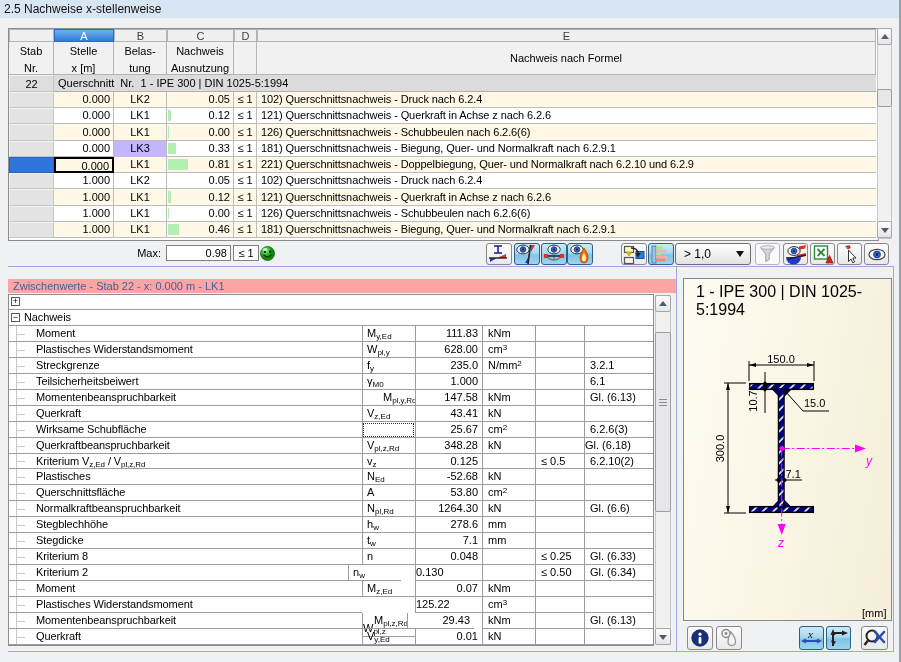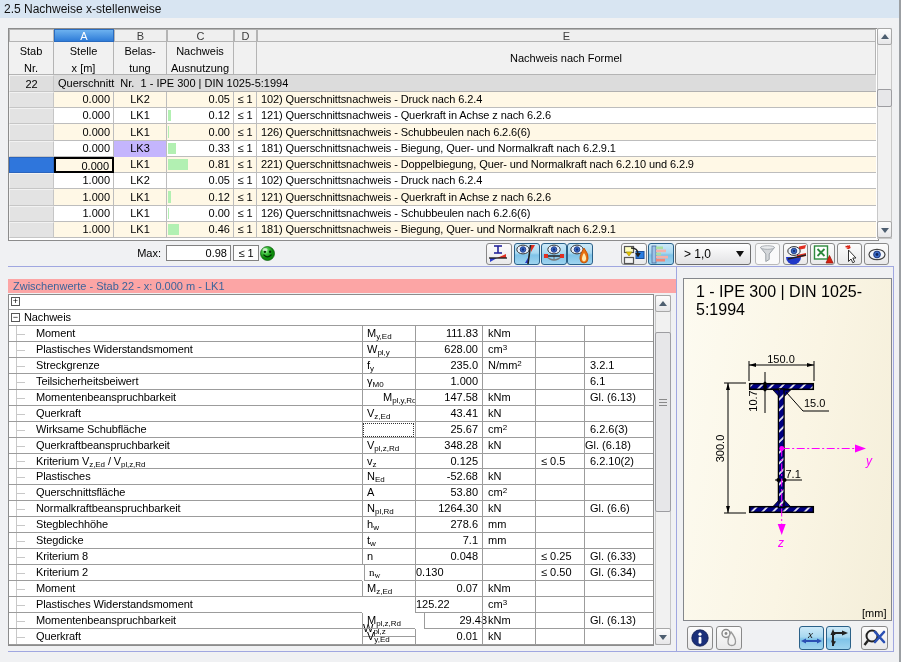--- a/index.html
+++ b/index.html
@@ -346,21 +346,21 @@
 <div class="abs" style="left:16px;top:557px;width:9px;height:1px;background:#c8c8c8"></div>
 <div class="ltree" style="left:9px;top:549px;width:353px;height:16px;border-bottom:1px solid #9c9c9c;padding-left:27px;line-height:15px;letter-spacing:-0.1px">Kriterium 8</div>
 <div class="ltree" style="left:362px;top:549px;width:53px;height:16px;border-bottom:1px solid #9c9c9c;border-left:1px solid #9c9c9c;padding-left:4px;line-height:15px;">n</div>
 <div class="ltree" style="left:415px;top:549px;width:67px;height:16px;border-bottom:1px solid #9c9c9c;border-left:1px solid #9c9c9c;text-align:right;padding-right:4px;line-height:15px;box-sizing:border-box">0.048</div>
 <div class="ltree" style="left:482px;top:549px;width:53px;height:16px;border-bottom:1px solid #9c9c9c;border-left:1px solid #9c9c9c;padding-left:5px;line-height:15px"></div>
 <div class="ltree" style="left:535px;top:549px;width:49px;height:16px;border-bottom:1px solid #9c9c9c;border-left:1px solid #9c9c9c;padding-left:5px;line-height:15px">≤ 0.25</div>
 <div class="ltree" style="left:584px;top:549px;width:69px;height:16px;border-bottom:1px solid #9c9c9c;border-left:1px solid #9c9c9c;padding-left:5px;line-height:15px">Gl. (6.33)</div>
 <div class="abs" style="left:16px;top:565px;width:1px;height:16px;background:#c8c8c8"></div>
 <div class="abs" style="left:16px;top:573px;width:9px;height:1px;background:#c8c8c8"></div>
 <div class="ltree" style="left:9px;top:565px;width:353px;height:16px;border-bottom:1px solid #9c9c9c;padding-left:27px;line-height:15px;letter-spacing:-0.1px">Kriterium 2</div>
-<div class="ltree" style="left:364px;top:565px;width:53px;height:16px;border-bottom:1px solid #9c9c9c;border-left:1px solid #9c9c9c;padding-left:4px;line-height:15px;font-family:Liberation Serif, serif;">n<sub>w</sub></div>
+<div class="ltree" style="left:348px;top:565px;width:53px;height:16px;border-bottom:1px solid #9c9c9c;border-left:1px solid #9c9c9c;padding-left:4px;line-height:15px;">n<sub>w</sub></div>
 <div class="ltree" style="left:415px;top:565px;width:67px;height:16px;border-bottom:1px solid #9c9c9c;border-left:1px solid #9c9c9c;padding-right:4px;line-height:15px;box-sizing:border-box">0.130</div>
 <div class="ltree" style="left:482px;top:565px;width:53px;height:16px;border-bottom:1px solid #9c9c9c;border-left:1px solid #9c9c9c;padding-left:5px;line-height:15px"></div>
 <div class="ltree" style="left:535px;top:565px;width:49px;height:16px;border-bottom:1px solid #9c9c9c;border-left:1px solid #9c9c9c;padding-left:5px;line-height:15px">≤ 0.50</div>
 <div class="ltree" style="left:584px;top:565px;width:69px;height:16px;border-bottom:1px solid #9c9c9c;border-left:1px solid #9c9c9c;padding-left:5px;line-height:15px">Gl. (6.34)</div>
 <div class="abs" style="left:16px;top:581px;width:1px;height:16px;background:#c8c8c8"></div>
 <div class="abs" style="left:16px;top:589px;width:9px;height:1px;background:#c8c8c8"></div>
 <div class="ltree" style="left:9px;top:581px;width:353px;height:16px;border-bottom:1px solid #9c9c9c;padding-left:27px;line-height:15px;letter-spacing:-0.1px">Moment</div>
 <div class="ltree" style="left:362px;top:581px;width:53px;height:16px;border-bottom:1px solid #9c9c9c;border-left:1px solid #9c9c9c;padding-left:4px;line-height:15px;">M<sub>z,Ed</sub></div>
 <div class="ltree" style="left:415px;top:581px;width:67px;height:16px;border-bottom:1px solid #9c9c9c;border-left:1px solid #9c9c9c;text-align:right;padding-right:4px;line-height:15px;box-sizing:border-box">0.07</div>
 <div class="ltree" style="left:482px;top:581px;width:53px;height:16px;border-bottom:1px solid #9c9c9c;border-left:1px solid #9c9c9c;padding-left:5px;line-height:15px">kNm</div>
@@ -370,22 +370,22 @@
 <div class="abs" style="left:16px;top:605px;width:9px;height:1px;background:#c8c8c8"></div>
 <div class="ltree" style="left:9px;top:597px;width:353px;height:16px;border-bottom:1px solid #9c9c9c;padding-left:27px;line-height:15px;letter-spacing:-0.1px">Plastisches Widerstandsmoment</div>
 <div class="ltree" style="left:362px;top:597px;width:53px;height:16px;border-bottom:1px solid #9c9c9c;border-left:1px solid #9c9c9c;padding-left:0;line-height:15px;margin-top:24px;">W<sub>pl,z</sub></div>
 <div class="ltree" style="left:415px;top:597px;width:67px;height:16px;border-bottom:1px solid #9c9c9c;border-left:1px solid #9c9c9c;text-align:left;padding-right:4px;line-height:15px;box-sizing:border-box">125.22</div>
 <div class="ltree" style="left:482px;top:597px;width:53px;height:16px;border-bottom:1px solid #9c9c9c;border-left:1px solid #9c9c9c;padding-left:5px;line-height:15px">cm<sup>3</sup></div>
 <div class="ltree" style="left:535px;top:597px;width:49px;height:16px;border-bottom:1px solid #9c9c9c;border-left:1px solid #9c9c9c;padding-left:5px;line-height:15px"></div>
 <div class="ltree" style="left:584px;top:597px;width:69px;height:16px;border-bottom:1px solid #9c9c9c;border-left:1px solid #9c9c9c;padding-left:5px;line-height:15px"></div>
 <div class="abs" style="left:16px;top:613px;width:1px;height:16px;background:#c8c8c8"></div>
 <div class="abs" style="left:16px;top:621px;width:9px;height:1px;background:#c8c8c8"></div>
 <div class="ltree" style="left:9px;top:613px;width:353px;height:16px;border-bottom:1px solid #9c9c9c;padding-left:27px;line-height:15px;letter-spacing:-0.1px">Momentenbeanspruchbarkeit</div>
-<div class="ltree" style="left:362px;top:613px;width:53px;height:16px;border-bottom:1px solid #9c9c9c;border-left:1px solid #9c9c9c;padding-left:4px;line-height:15px;">M<sub>pl,z,Rd</sub></div>
-<div class="ltree" style="left:424px;top:613px;width:67px;height:16px;border-bottom:1px solid #9c9c9c;border-left:1px solid #9c9c9c;text-align:right;padding-right:4px;line-height:15px;box-sizing:border-box">29.43</div>
+<div class="ltree" style="left:362px;top:613px;width:53px;height:16px;border-bottom:1px solid #9c9c9c;border-left:1px solid #9c9c9c;padding-left:4px;line-height:15px;text-align:center;">M<sub>pl,z,Rd</sub></div>
+<div class="ltree" style="left:407px;top:613px;width:67px;height:16px;border-bottom:1px solid #9c9c9c;border-left:1px solid #9c9c9c;text-align:right;padding-right:4px;line-height:15px;box-sizing:border-box">29.43</div>
 <div class="ltree" style="left:482px;top:613px;width:53px;height:16px;border-bottom:1px solid #9c9c9c;border-left:1px solid #9c9c9c;padding-left:5px;line-height:15px">kNm</div>
 <div class="ltree" style="left:535px;top:613px;width:49px;height:16px;border-bottom:1px solid #9c9c9c;border-left:1px solid #9c9c9c;padding-left:5px;line-height:15px"></div>
 <div class="ltree" style="left:584px;top:613px;width:69px;height:16px;border-bottom:1px solid #9c9c9c;border-left:1px solid #9c9c9c;padding-left:5px;line-height:15px">Gl. (6.13)</div>
 <div class="abs" style="left:16px;top:629px;width:1px;height:16px;background:#c8c8c8"></div>
 <div class="abs" style="left:16px;top:637px;width:9px;height:1px;background:#c8c8c8"></div>
 <div class="ltree" style="left:9px;top:629px;width:353px;height:16px;border-bottom:1px solid #9c9c9c;padding-left:27px;line-height:15px;letter-spacing:-0.1px">Querkraft</div>
 <div class="ltree" style="left:362px;top:629px;width:53px;height:16px;border-bottom:1px solid #9c9c9c;border-left:1px solid #9c9c9c;padding-left:4px;line-height:15px;">V<sub>y,Ed</sub></div>
 <div class="ltree" style="left:415px;top:629px;width:67px;height:16px;border-bottom:1px solid #9c9c9c;border-left:1px solid #9c9c9c;text-align:right;padding-right:4px;line-height:15px;box-sizing:border-box">0.01</div>
 <div class="ltree" style="left:482px;top:629px;width:53px;height:16px;border-bottom:1px solid #9c9c9c;border-left:1px solid #9c9c9c;padding-left:5px;line-height:15px">kN</div>
 <div class="ltree" style="left:535px;top:629px;width:49px;height:16px;border-bottom:1px solid #9c9c9c;border-left:1px solid #9c9c9c;padding-left:5px;line-height:15px"></div>

